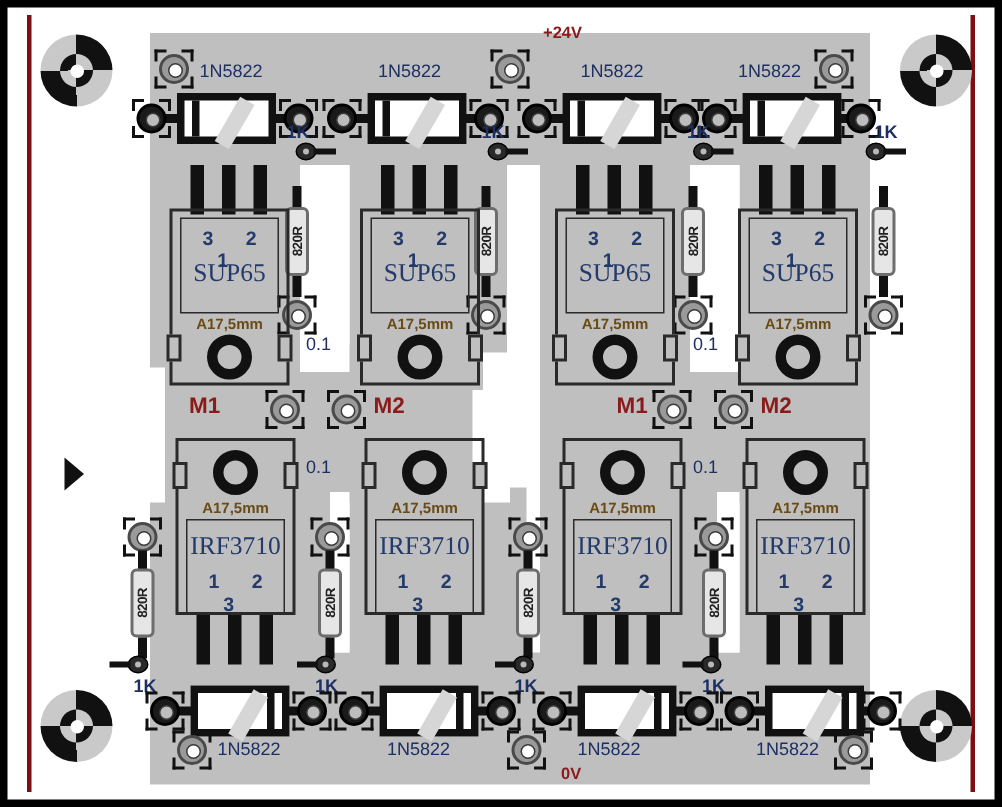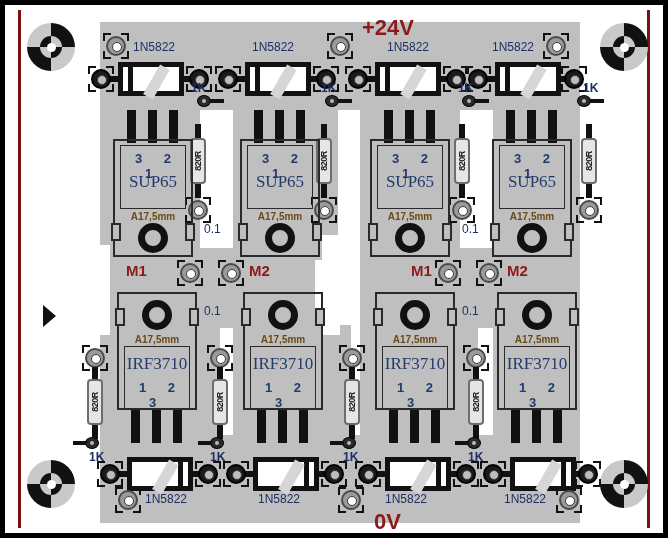--- a/index.html
+++ b/index.html
@@ -75,21 +75,21 @@
   .to247 .pins{position:absolute;left:0;right:0;text-align:center;font-size:13px;
     color:#233a6b;font-weight:bold;letter-spacing:9px;text-indent:9px;}
   .to247 .amm{position:absolute;left:0;right:0;text-align:center;font-size:10px;
     color:#6b4a14;font-weight:bold;}
   .leg{position:absolute;width:9px;background:#111;}
 
   
   .lbl{position:absolute;white-space:nowrap;line-height:1;}
   .lbl.navy{color:#1d2f63;font-size:12px;font-family:"Liberation Sans",sans-serif;}
   .lbl.red{color:#8b1a1a;font-size:15px;font-weight:bold;}
-  .lbl.red.big{font-size:22px;}
+  .lbl.red.big{font-size:11px;}
   .lbl.k{color:#1d2f63;font-size:12px;font-weight:bold;}
   .lbl.pt{color:#1d2f63;font-size:12px;}
 
   .tri{position:absolute;width:0;height:0;border-top:11px solid transparent;
     border-bottom:11px solid transparent;border-left:13px solid #111;}
 </style>
 </head>
 <body>
 
 <div id="board-frame">

